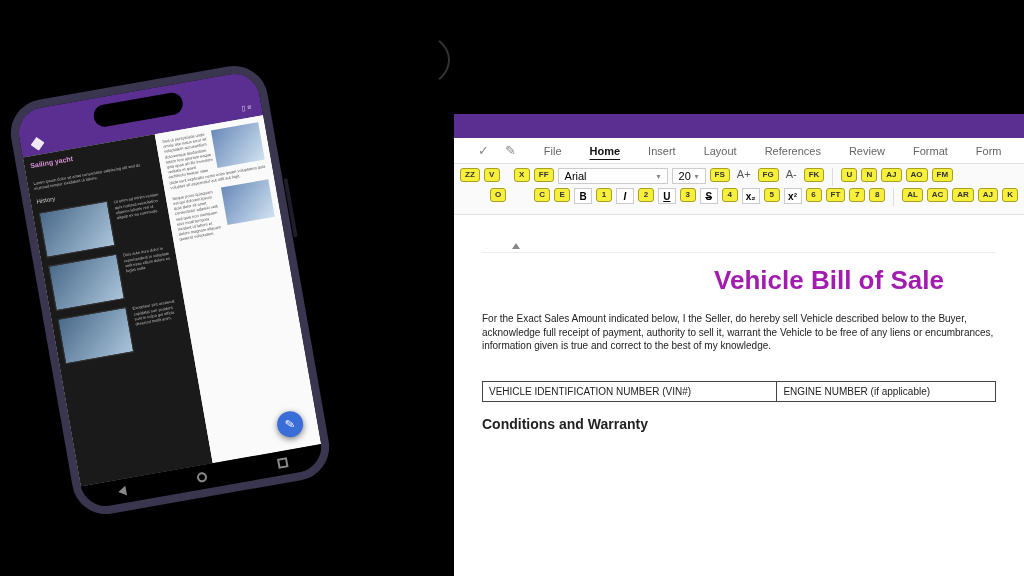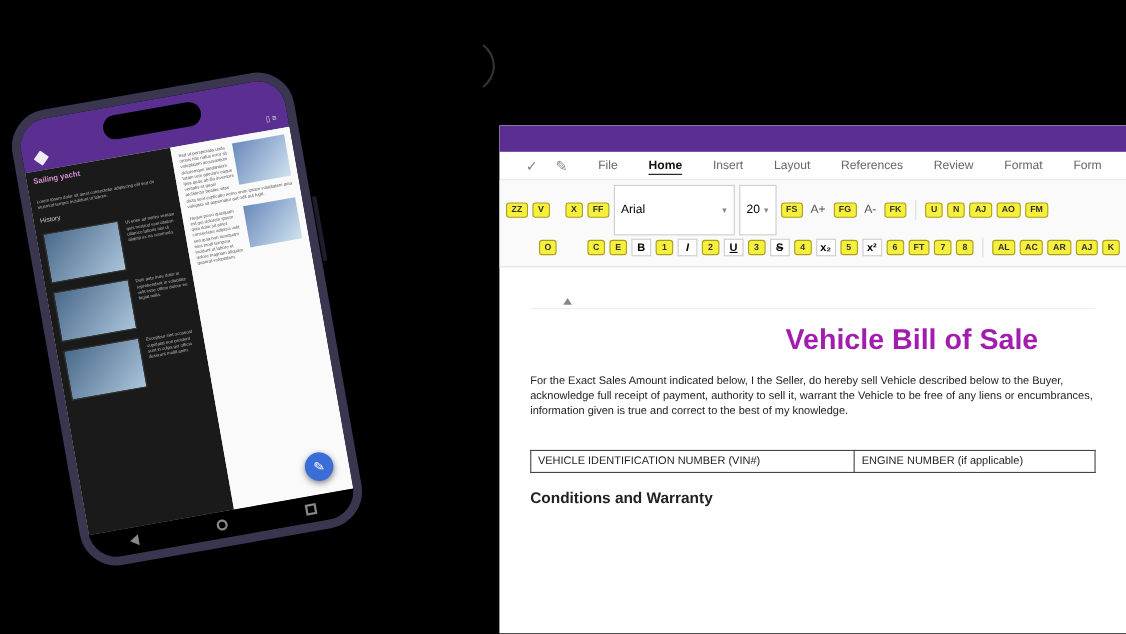--- a/index.html
+++ b/index.html
@@ -139,38 +139,38 @@
   }
   .app-logo { width:16px; height:16px; background:#5b2e91; clip-path: polygon(20% 50%,50% 10%,80% 50%,50% 90%); }
   .menu-tick { font-size:13px; color:#888;}
   .menu-item { cursor:default;padding-left:12px; }
   .menu-item.active { color:#111; font-weight:700; text-decoration: underline; text-underline-offset:4px; }
   .app-toolbar {
     padding: 4px 6px 6px 6px;
     border-bottom: 1px solid #e2e2e2;
     background:#fafafa;
   }
-  .tbrow { display:flex; align-items:center; gap:4px; margin-bottom:2px; flex-wrap:nowrap;}
+  .tbrow { display:flex; align-items:flex-start; gap:4px; margin-bottom:2px; flex-wrap:nowrap;}
   .tbrow2 { margin-left:30px; }
   .kbtn {
     background: #f6ef3b;
     border: 1px solid #a8a020;
     border-radius: 3px;
     font-size: 8px;
     font-weight:600;
     color: #333;
     padding: 1px 4px;
     min-width: 16px;
     text-align: center;
     line-height:1.2;
     display:inline-block;
   }
   .font-sel {
     font-size: 11px;
-    padding: 16px 6px;
+    padding: 1px 6px;
     border: 1px solid #ccc;
     background:#fff;
     min-width: 110px;
     display:inline-flex; justify-content:space-between; align-items:center;
   }
   .font-sel .arr{ font-size:8px; color:#888;}
   .size-sel { min-width: 34px; }
   .abtn { font-size:11px; color:#555; padding:0 3px;}
   .sep { width:1px; height:18px; background:#ddd; margin:0 4px;}
   .fmtbtn { width:18px; height:16px; border:1px solid #ccc; background:#fff; font-size:10px; font-weight:bold; display:inline-flex;align-items:center;justify-content:center; }

